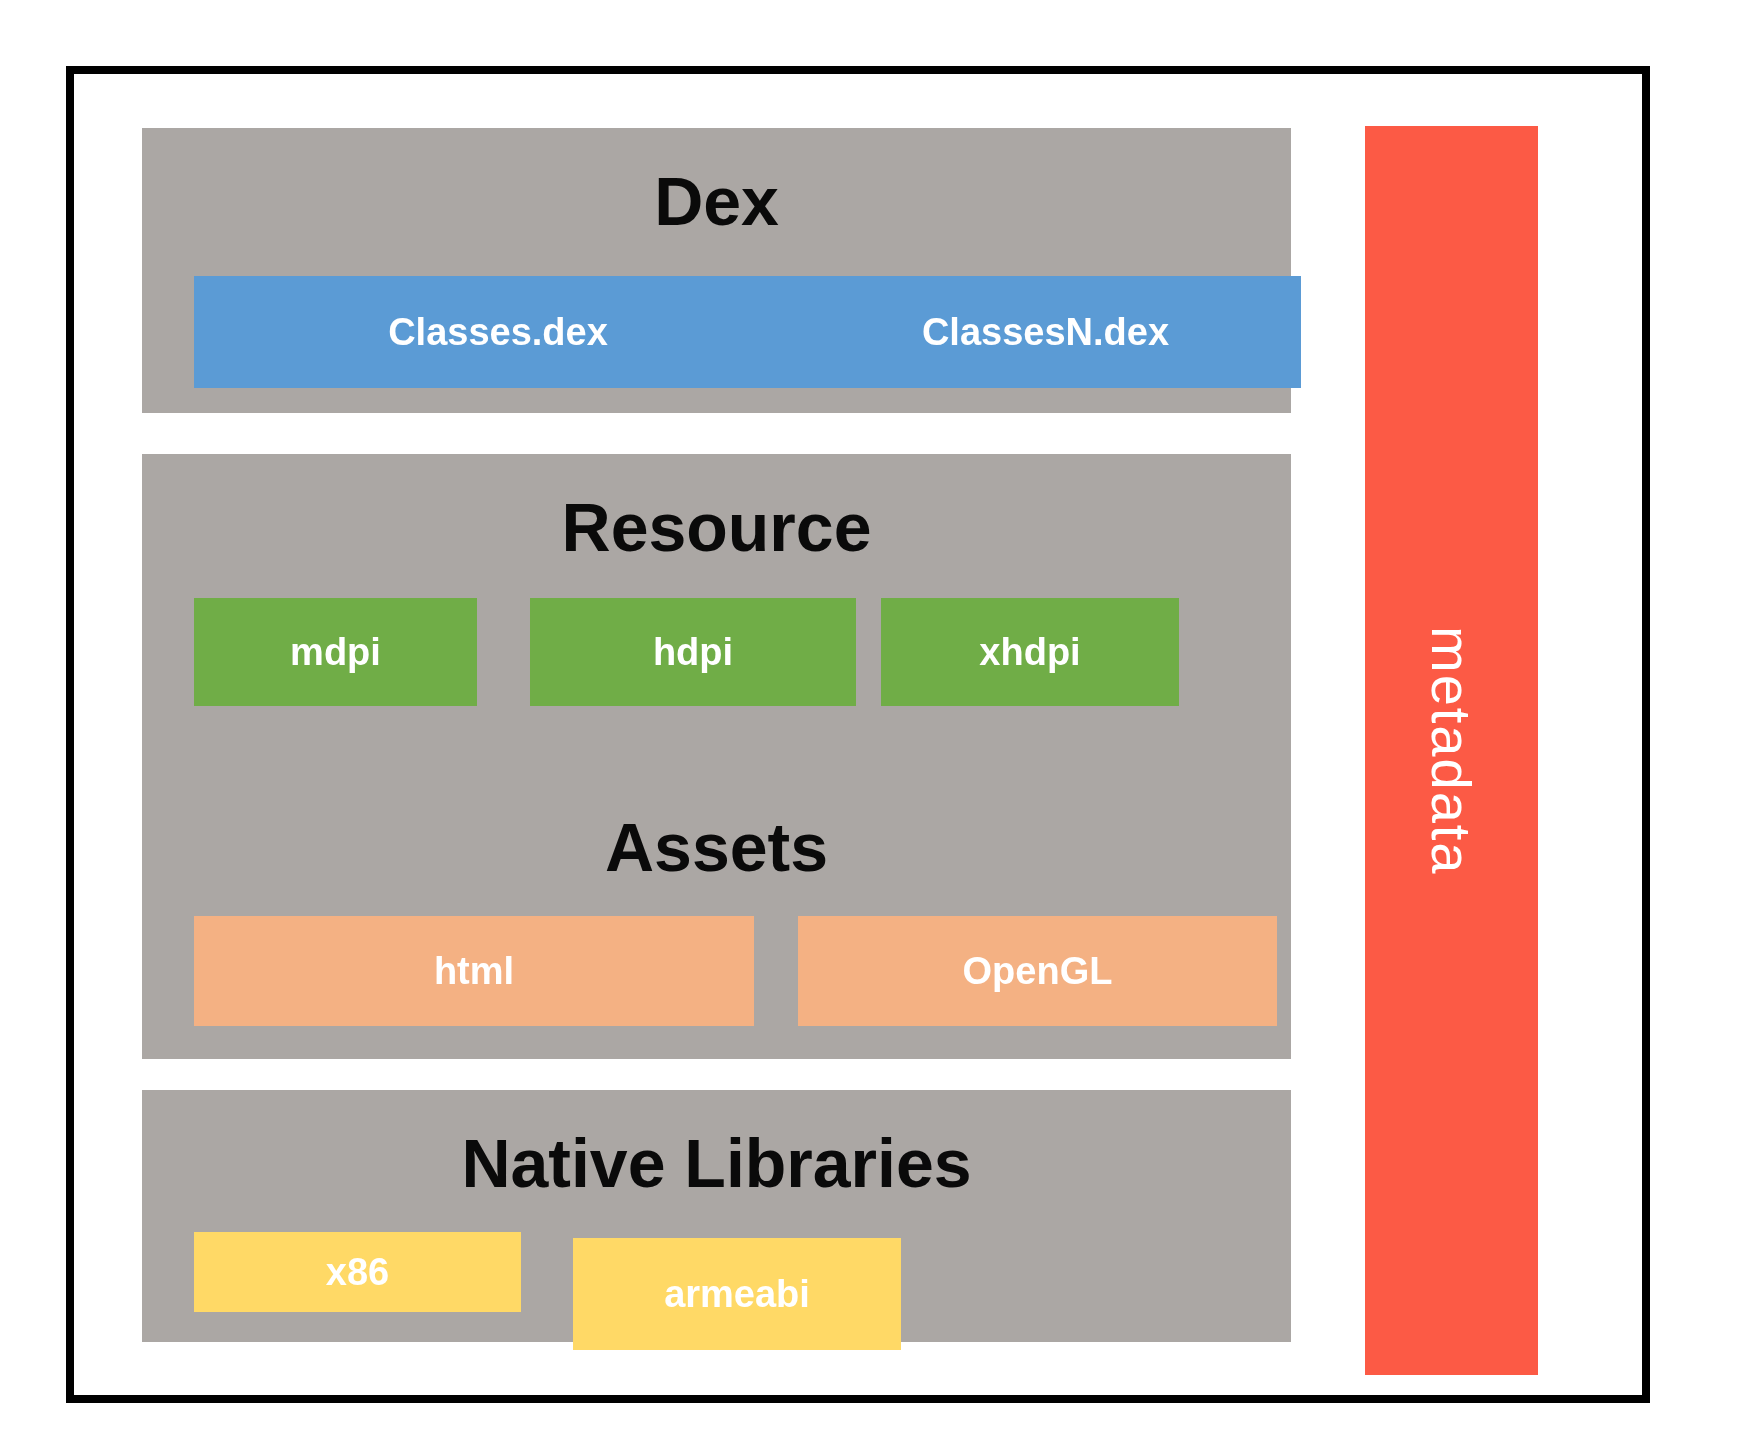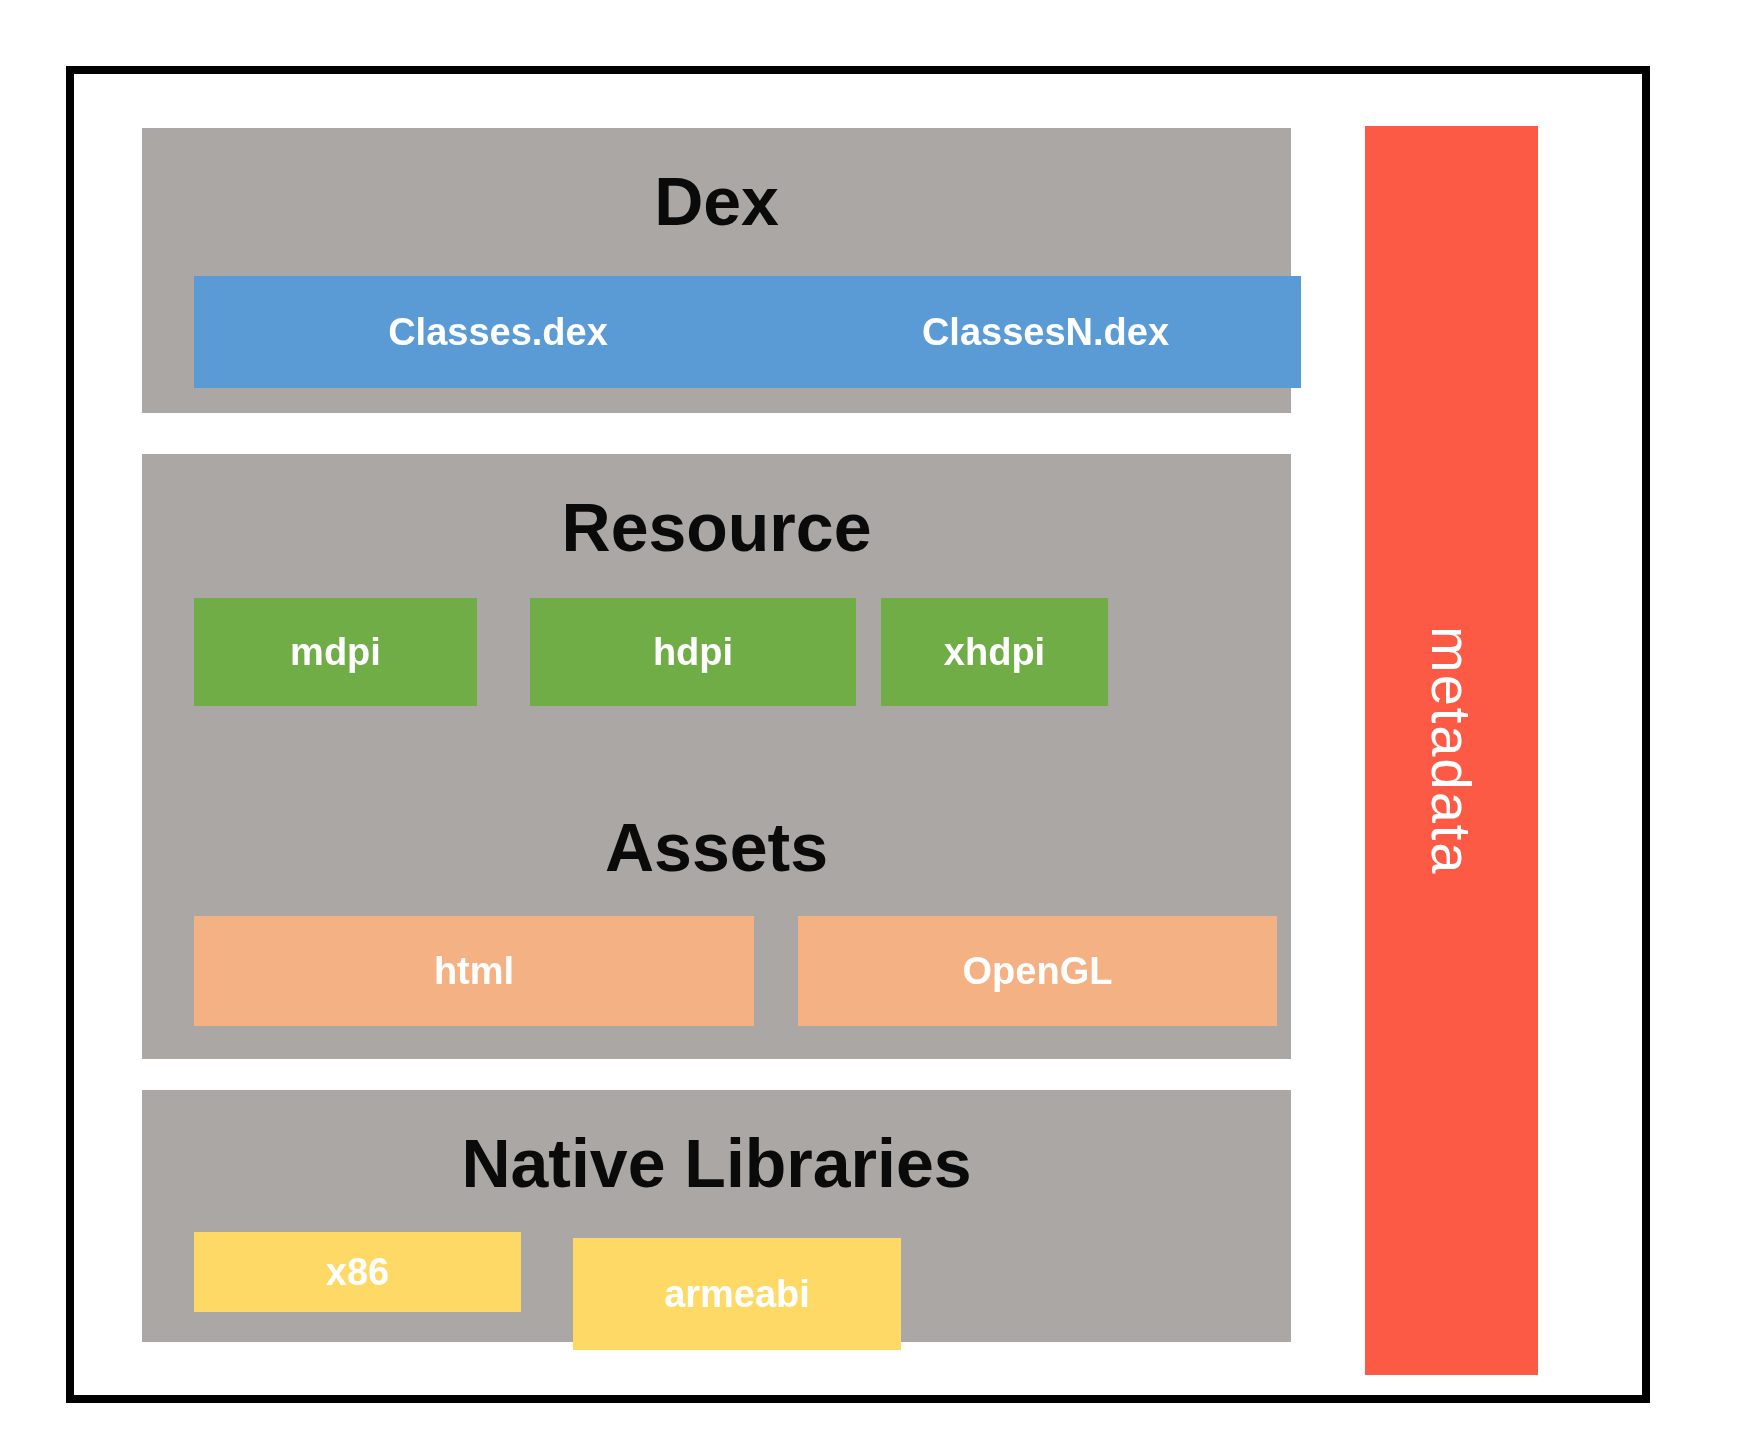--- a/index.html
+++ b/index.html
@@ -58,21 +58,21 @@
   .box-blue   { background: #5B9BD5; padding-left: 48px; }
   .box-green  { background: #70AD47; }
   .box-orange { background: #F4B183; }
   .box-yellow { background: #FFD966; }
 
   .box-classes-dex  { left: 194px; top: 276px;  width: 512px; height: 112px; }
   .box-classesn-dex { left: 742px; top: 276px;  width: 511px; height: 112px; }
 
   .box-mdpi  { left: 194px; top: 598px; width: 283px; height: 108px; }
   .box-hdpi  { left: 530px; top: 598px; width: 326px; height: 108px; }
-  .box-xhdpi { left: 881px; top: 598px; width: 227px; height: 108px; }
+  .box-xhdpi { left: 881px; top: 598px; width: 298px; height: 108px; }
 
   .box-html   { left: 194px; top: 916px; width: 560px; height: 110px; }
   .box-opengl { left: 774px; top: 916px; width: 479px; height: 110px; margin-left: 24px; }
 
   .box-x86     { left: 194px; top: 1232px; width: 327px; height: 80px; text-align: center; }
   .box-armeabi { left: 573px; top: 1238px; width: 328px; height: 112px; }
   .box-arm64   { left: 934px; top: 1245px; width: 321px; height: 112px; }
 
   .metadata-bar {
     position: absolute;

